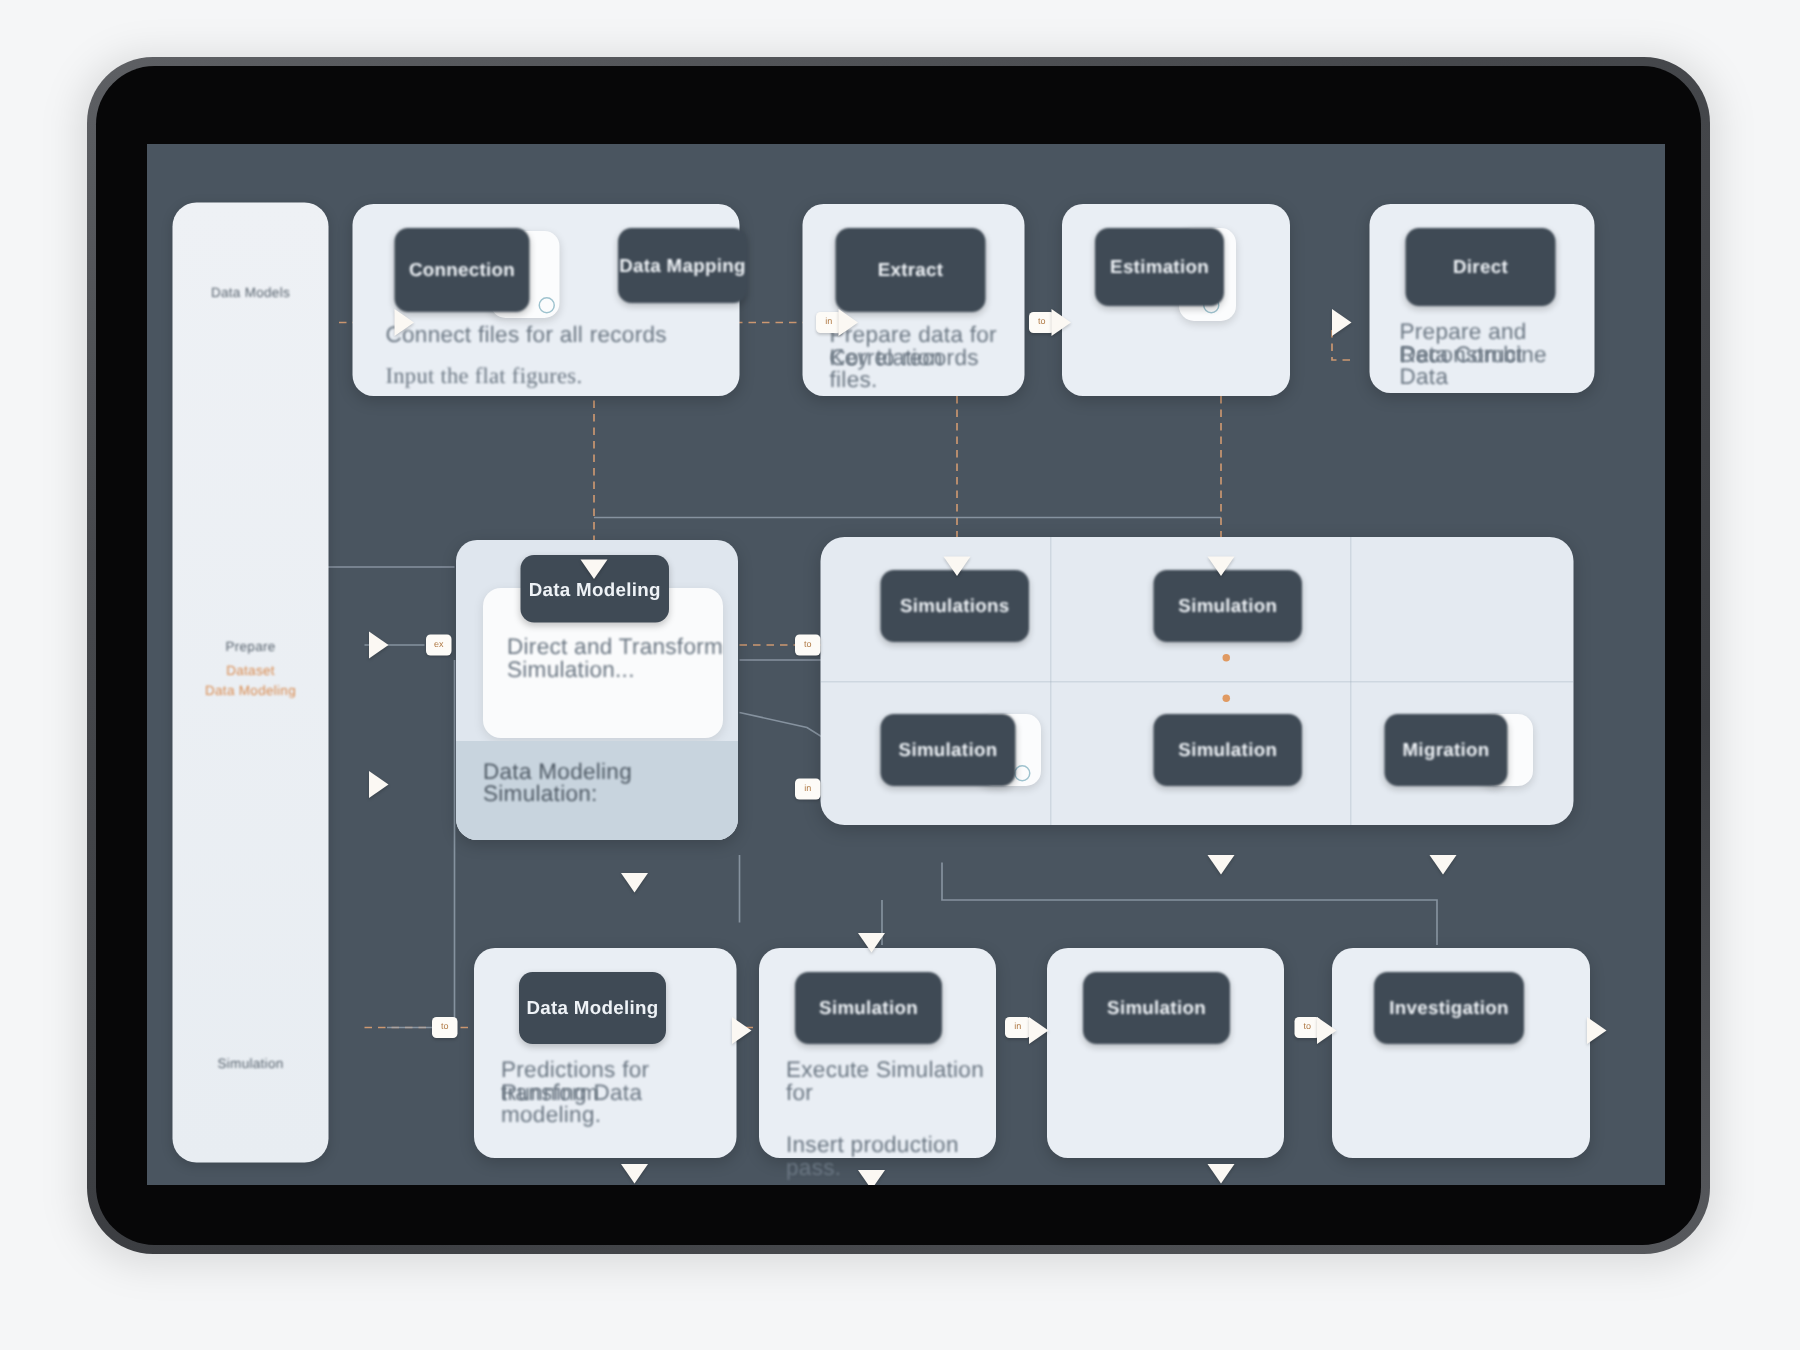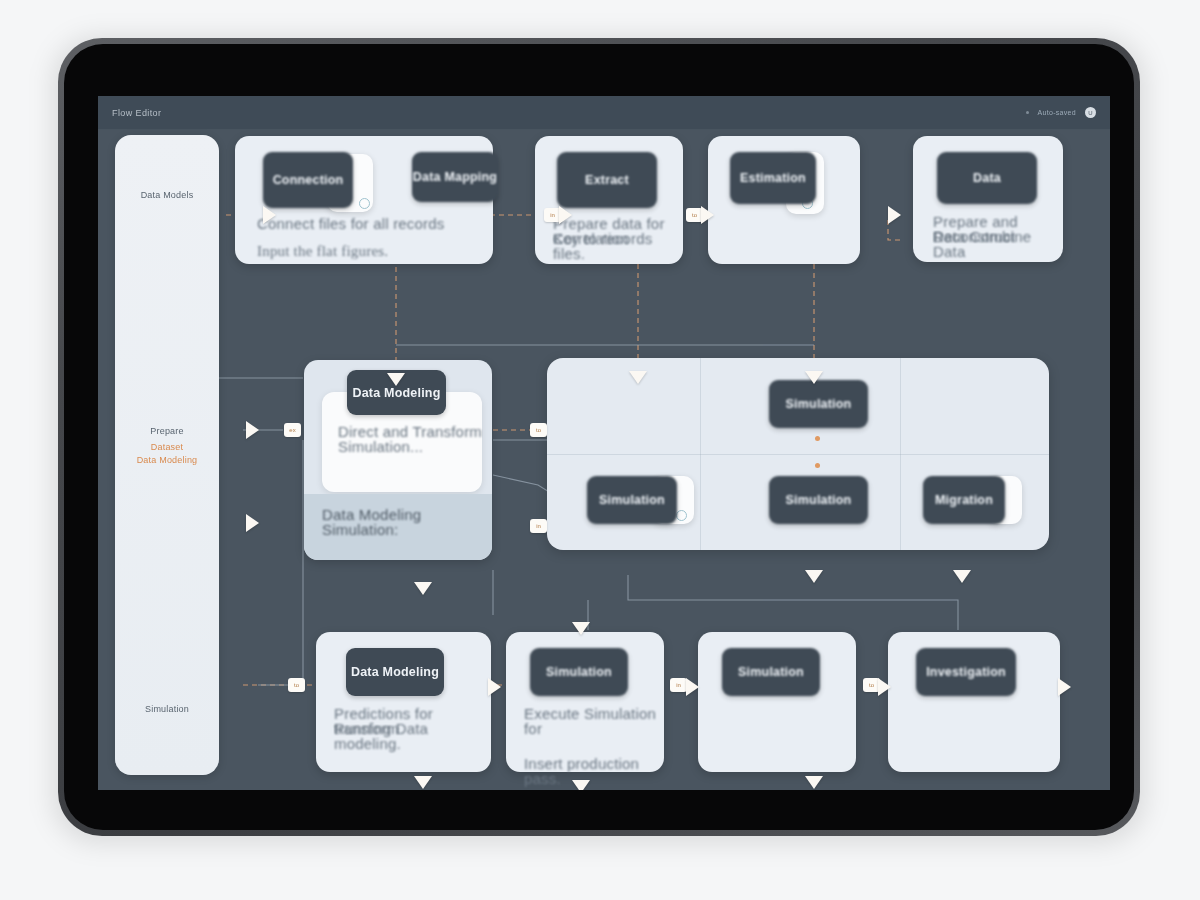--- a/index.html
+++ b/index.html
@@ -202,30 +202,20 @@
 <body>
 
 <div class="device-shadow"></div>
 
 <div class="device">
   <div class="device-inner"></div>
 </div>
 
 <div class="screen">
 
-  <div class="app-header">
-    <div class="app-title">Flow Editor</div>
-    <div class="header-right">
-      <div class="hdr-dot"></div>
-      <div class="hdr-text">Auto-saved</div>
-      <div class="hdr-avatar">
-        <span>U</span>
-      </div>
-    </div>
-  </div>
 
   <div class="canvas">
 
     <svg class="links" viewBox="0 0 1012 660" preserveAspectRatio="none">
       <g stroke="#e4a474" stroke-width="1.1" fill="none" stroke-dasharray="5 4" opacity="0.85">
 
         <path d="M128,85 L160,85 L160,80 L160,85 L168,85"></path>
         <path d="M235,85 L305,85"></path>
         <path d="M365,85 L440,85"></path>
         <path d="M545,85 L575,85"></path>
@@ -290,41 +280,42 @@
       <div class="desc" style="left:18px; top:95px; width:130px;">Key to records files.</div>
     </div>
 
     <div class="card" style="left:610px; top:6px; width:152px; height:128px;">
       <div class="ghost" style="left:78px; top:16px; width:38px; height:62px;"></div>
       <div class="ghost-knob" style="left:94px; top:62px;"></div>
       <div class="chip blurred" style="left:22px; top:16px; width:86px; height:52px;">Estimation</div>
     </div>
 
     <div class="card" style="left:815px; top:6px; width:150px; height:126px;">
-      <div class="chip blurred" style="left:24px; top:16px; width:100px; height:52px;">Data</div>
+      <div class="chip blurred" style="left:24px; top:16px; width:100px; height:52px;">Direct</div>
       <div class="desc" style="left:20px; top:78px; width:130px;">Prepare and Reconstruct</div>
       <div class="desc" style="left:20px; top:93px; width:130px;">Data Combine Data</div>
     </div>
 
     <div class="card" style="left:206px; top:230px; width:188px; height:200px; background:#dfe6ee;">
       <div class="subsheet" style="left:18px; top:32px; width:160px; height:100px;"></div>
       <div class="chip sharp" style="left:43px; top:10px; width:99px; height:45px; font-size:12.5px;">Data Modeling</div>
       <div class="desc" style="left:34px; top:64px; width:150px;">Direct and Transform</div>
       <div class="desc" style="left:34px; top:79px; width:150px;">Simulation...</div>
       <div class="card-footer" style="height:66px;">
         <span class="desc">Data Modeling</span>
         <span class="desc">Simulation:</span>
       </div>
     </div>
 
     <div class="cluster" style="left:449px; top:228px; width:502px; height:192px;">
       <div class="grid-v" style="left:153px;"></div>
       <div class="grid-v" style="left:353px;"></div>
       <div class="grid-h" style="top:96px;"></div>
 
+      <div class="chip blurred" style="left:40px; top:22px; width:99px; height:48px;">Simulations</div>
       <div class="chip blurred" style="left:222px; top:22px; width:99px; height:48px;">Simulation</div>
 
       <div class="ghost" style="left:105px; top:118px; width:42px; height:48px;"></div>
       <div class="ghost-knob" style="left:129px; top:152px;"></div>
       <div class="chip blurred" style="left:40px; top:118px; width:90px; height:48px;">Simulation</div>
 
       <div class="chip blurred" style="left:222px; top:118px; width:99px; height:48px;">Simulation</div>
 
       <div class="ghost" style="left:440px; top:118px; width:35px; height:48px;"></div>
       <div class="chip blurred" style="left:376px; top:118px; width:82px; height:48px;">Migration</div>

